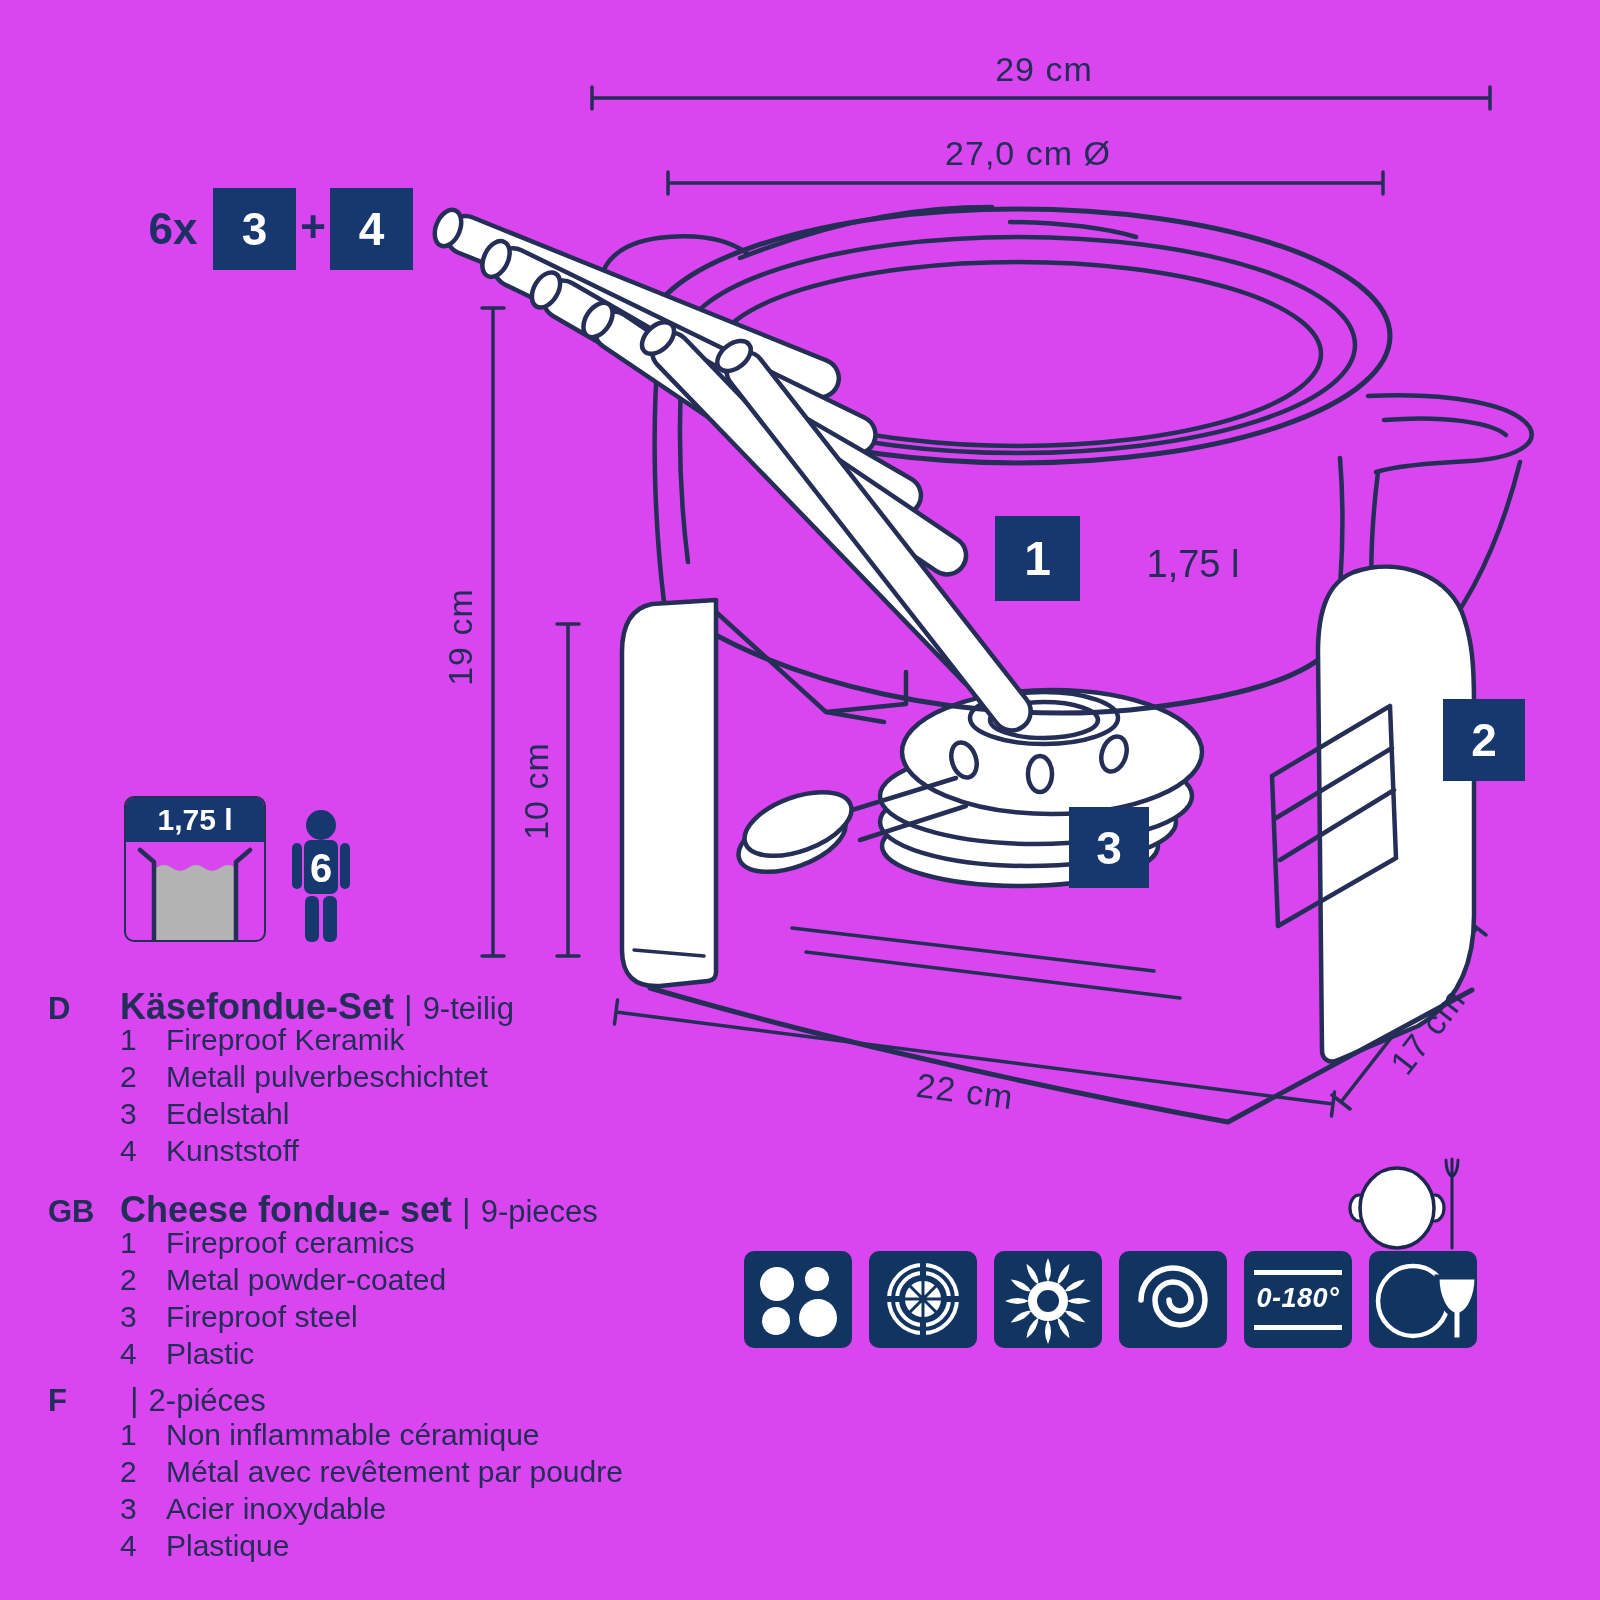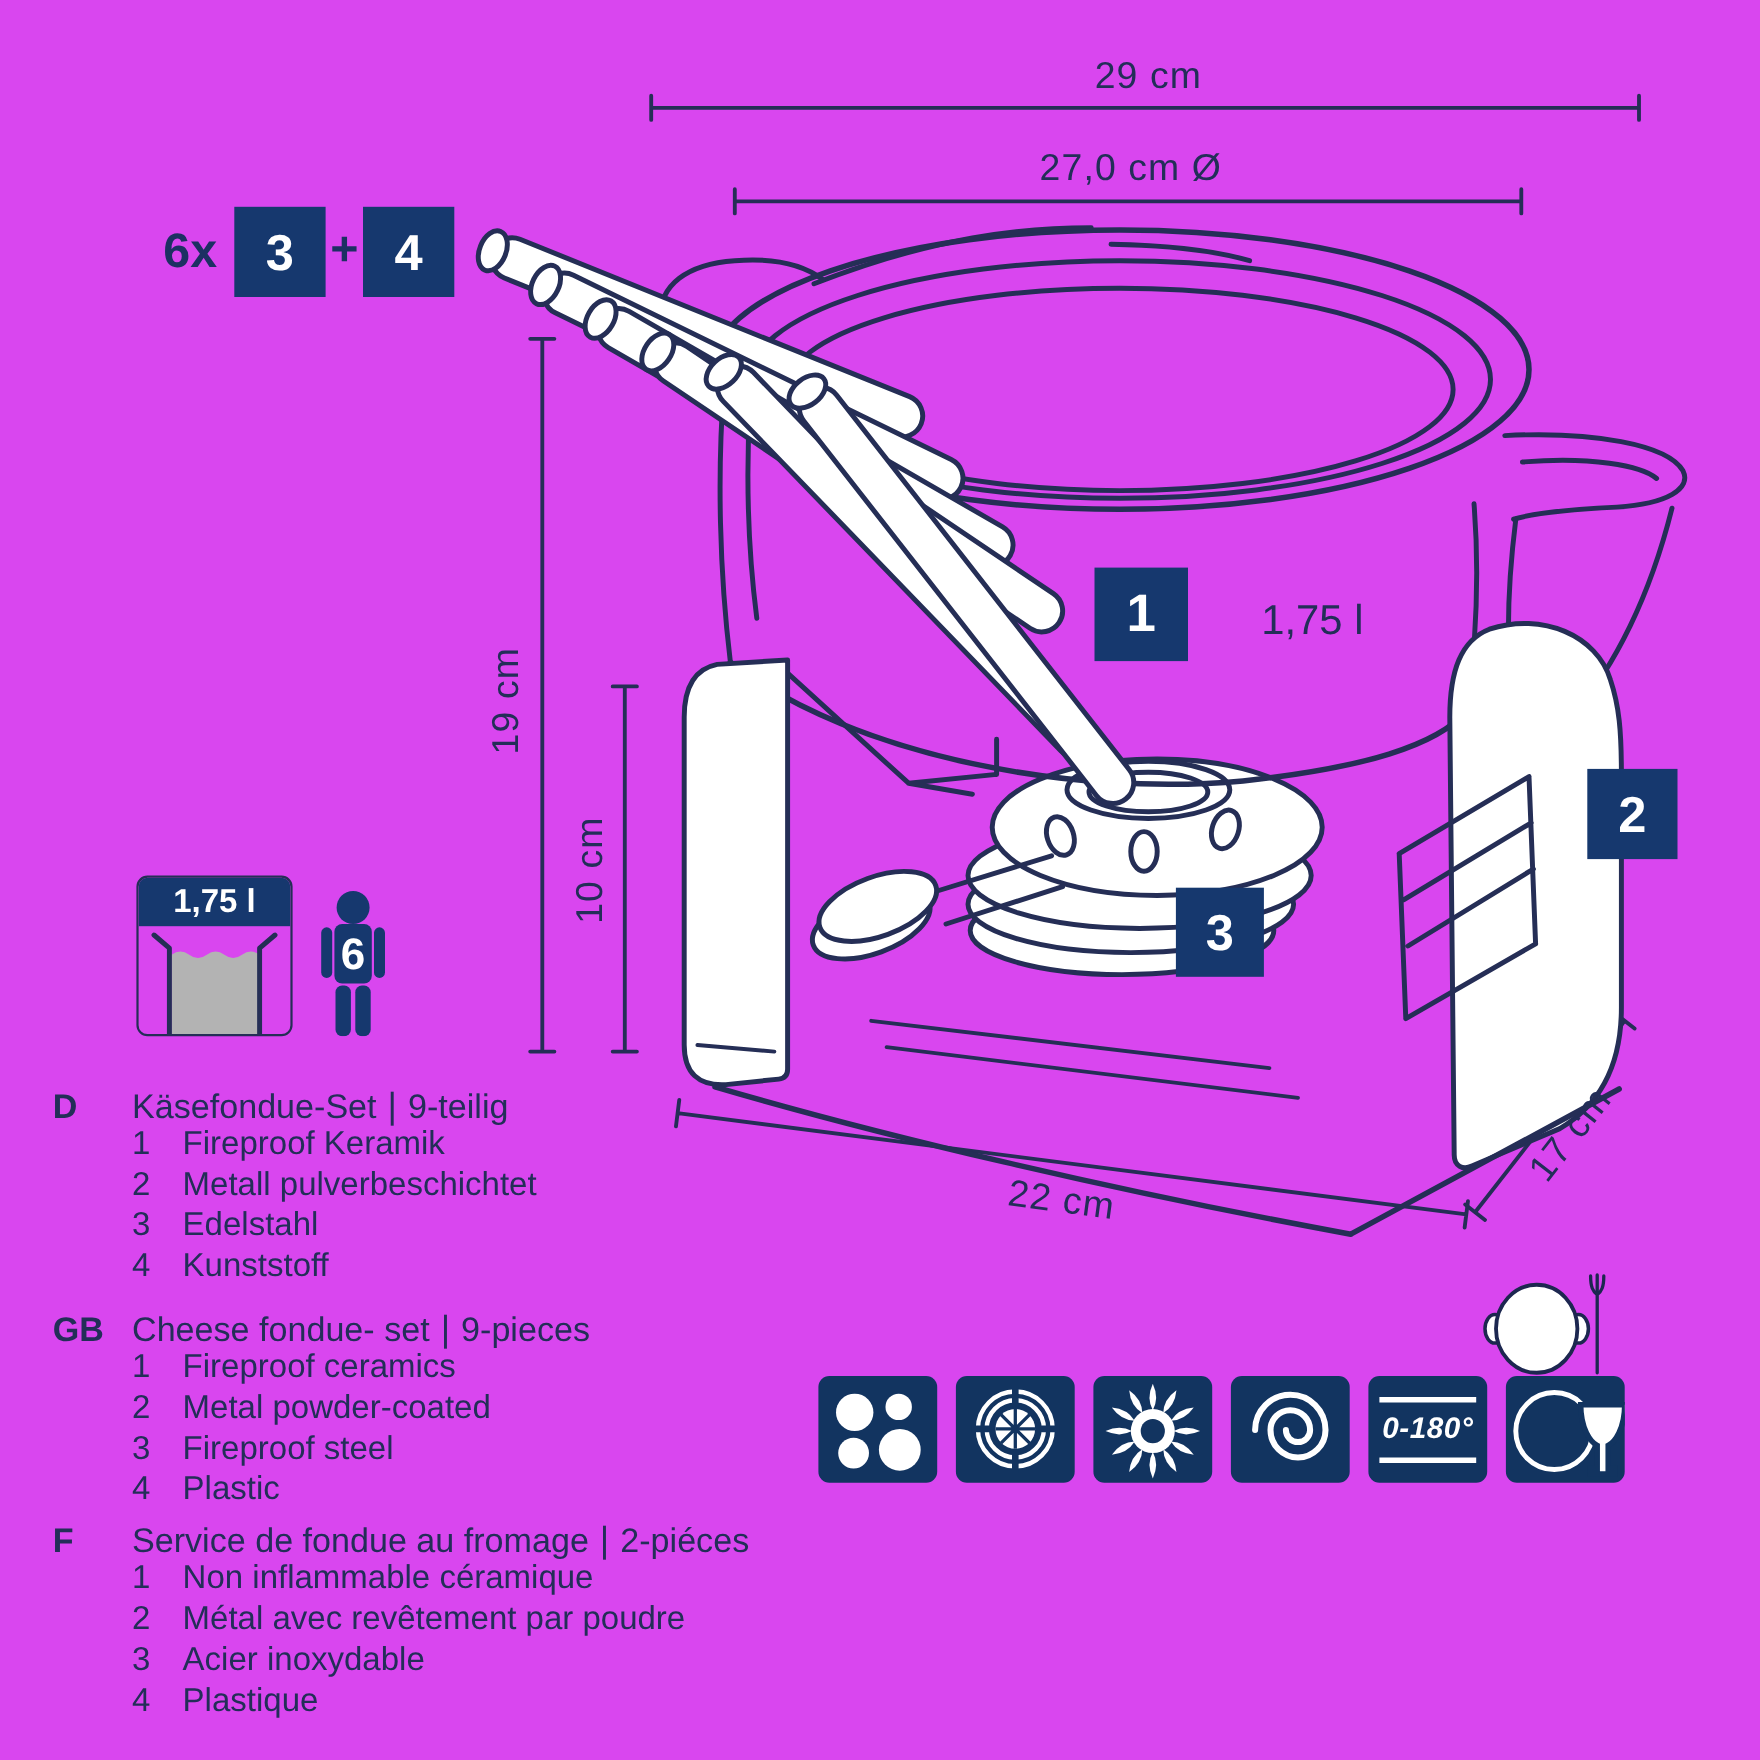--- a/index.html
+++ b/index.html
@@ -8,21 +8,21 @@
   .abs{position:absolute;}
   .dim{font-size:34px;letter-spacing:1px;color:#232e58;text-align:center;white-space:nowrap;}
   .rot{transform-origin:50% 50%;}
   .numbox{display:flex;align-items:center;justify-content:center;color:#fff;
           font-weight:600;font-size:46px;}
   .packlbl{font-size:44px;font-weight:700;color:#1d3063;text-align:center;}
   .cap-lbl{font-size:38px;color:#232e58;text-align:center;white-space:nowrap;}
   
   .sec-row{position:absolute;left:48px;display:flex;align-items:baseline;white-space:nowrap;}
   .sec-code{display:inline-block;width:72px;font-weight:700;font-size:31px;}
-  .sec-title{font-weight:400;font-size:31px;}
+  .sec-title{font-weight:700;font-size:36px;}
   .sec-sep{font-weight:300;font-size:33px;padding:0 10px;color:#232e58;}
   .sec-pieces{font-weight:400;font-size:31px;}
   .item-row{position:absolute;display:flex;white-space:nowrap;font-size:30px;}
   .item-num{display:inline-block;width:46px;}
   
   #cap-card{left:124px;top:796px;width:142px;height:146px;border:2.5px solid #252e56;border-radius:10px;box-sizing:border-box;overflow:hidden;}
   #cap-card .hdr{height:44px;background:#16386e;color:#fff;font-weight:700;font-size:30px;
                  display:flex;align-items:center;justify-content:center;}
   
   #tile-row{left:744px;top:1251px;display:flex;gap:17px;}
@@ -199,21 +199,20 @@
       <span class="item-num">3</span>
       <span>Fireproof steel</span>
     </div>
   <div class="item-row" style="left:120px;top:1337px">
       <span class="item-num">4</span>
       <span>Plastic</span>
     </div>
 
   <div class="sec-row" style="top:1381px">
     <span class="sec-code">F</span>
-    <span class="sec-title">Service de fondue au fromage</span>
     <span class="sec-sep">|</span>
     <span class="sec-pieces">2-piéces</span>
   </div>
   <div class="item-row" style="left:120px;top:1418px">
       <span class="item-num">1</span>
       <span>Non inflammable céramique</span>
     </div>
   <div class="item-row" style="left:120px;top:1455px">
       <span class="item-num">2</span>
       <span>Métal avec revêtement par poudre</span>

